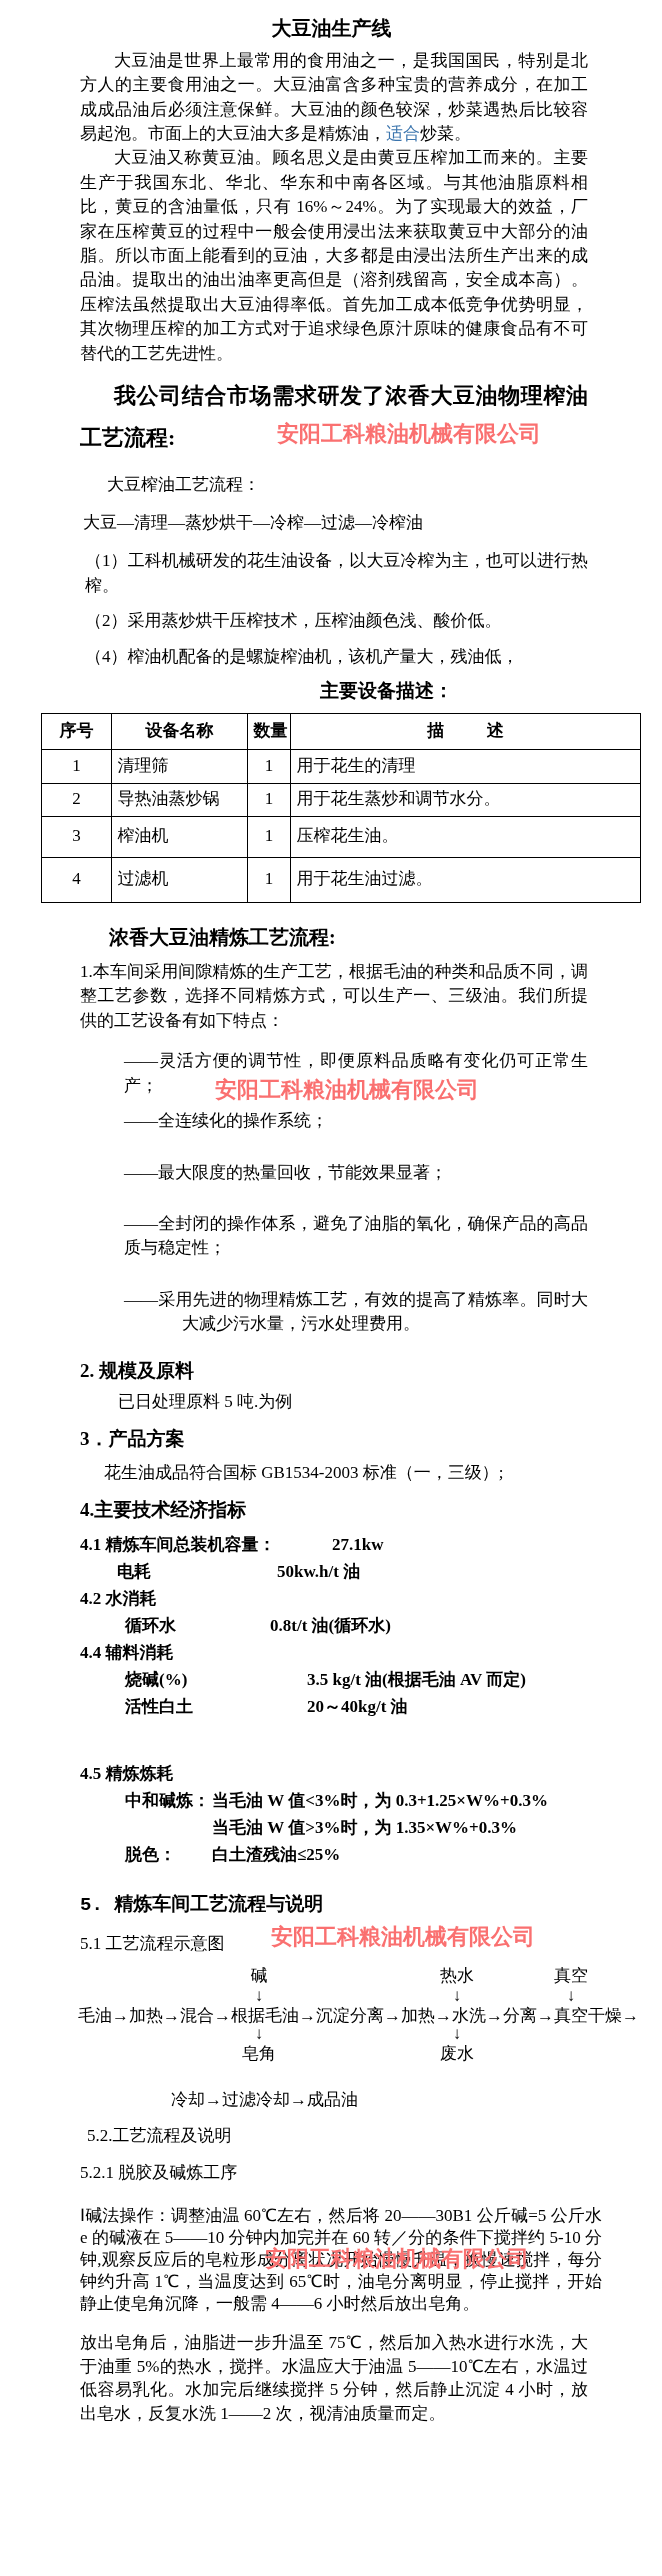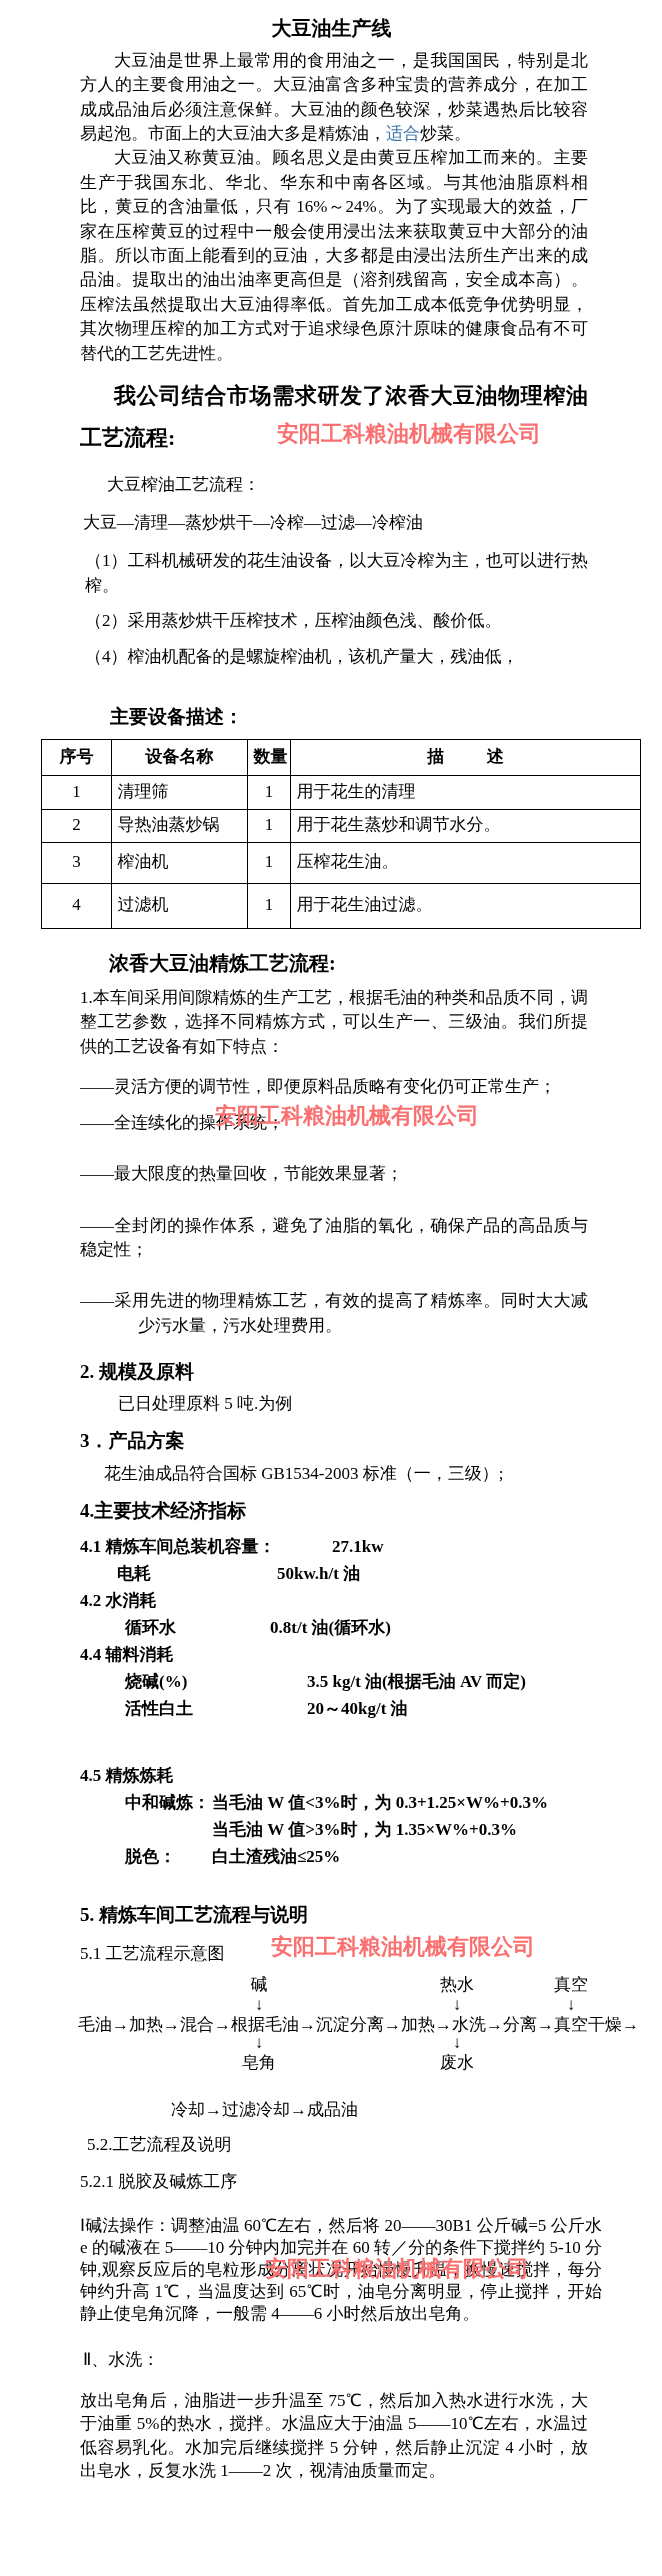--- a/index.html
+++ b/index.html
@@ -21,35 +21,35 @@
     text-indent:34px;text-align:justify;z-index:1;
   }
   .wm{
     position:absolute;color:#fa7070;font-weight:bold;
     font-size:22px;line-height:23.5px;white-space:nowrap;z-index:0;
     font-family:"Liberation Sans",sans-serif;letter-spacing:0px;
   }
   .sub-label{margin:14.5px 0 0 107px;}
   .chain{margin:12.7px 0 0 83px;}
   .point{margin:11px 75px 0 85px;text-align:justify;}
-  .tbl-title{margin:36px 0 0 110px;font-weight:bold;font-size:19px;}
+  .tbl-title{margin:10px 0 0 110px;font-weight:bold;font-size:19px;text-align:center;}
   table.equip{
     border-collapse:collapse;table-layout:fixed;
     margin:9px 0 0 41px;width:599px;
     border:1.8px solid #000;
     font-size:17px;
   }
   table.equip th,table.equip td{border:0.9px solid #000;padding:1.8px 5.4px;vertical-align:middle;}
   table.equip th{font-weight:bold;text-align:center;white-space:pre;}
   td.c{text-align:center;}
   td.l{text-align:left;padding-left:12.7px;}
   .refine-h{margin:22px 0 0 109px;font-weight:bold;font-size:20px;}
   .refine-p{margin:11px 75px 0 80px;text-align:justify;}
   .features{position:relative;margin:16.3px 75px 0 80px;z-index:1;}
-  .feat{margin-top:11px;text-align:justify;}
+  .feat{margin-top:11px;text-align:justify;margin-left:44px;}
   .feat:first-child{margin-top:0;}
   .feat-gap{margin-top:27px;}
   .feat-last{padding-left:58px;text-indent:-58px;}
   .sec-h{margin:22px 0 0 80px;font-weight:bold;font-size:19px;}
   .sec-sub{margin:11px 0 0 80px;}
   .plain-115{margin:9px 0 0 104px;}
   .plain-131{margin:7.2px 0 0 118px;}
   .ind-row{position:relative;height:27px;z-index:1;font-weight:bold;}
   .ind-row span{position:absolute;top:0;white-space:nowrap;}
   .gap44{height:40px;}
@@ -187,21 +187,21 @@
     <span style="left:212px">当毛油 W 值&lt;3%时，为 0.3+1.25×W%+0.3%</span>
   </div>
   <div class="ind-row">
     <span style="left:212px">当毛油 W 值&gt;3%时，为 1.35×W%+0.3%</span>
   </div>
   <div class="ind-row">
     <span style="left:125px">脱色：</span>
     <span style="left:212px">白土渣残油≤25%</span>
   </div>
 
-  <div class="sec-h" style="margin-top:31px;">5. 精炼车间工艺流程与说明</div>
+  <div class="sec-h" style="margin-top:23px;font-family:Liberation Mono, monospace;">5. 精炼车间工艺流程与说明</div>
 
   <div class="s51">
     <span>5.1 工艺流程示意图</span>
     <div class="wm" style="left:191px;top:-7.2px;">安阳工科粮油机械有限公司</div>
   </div>
 
   <div class="diagram">
     <span class="dg dg-center" style="left:259px;top:0;">碱</span>
     <span class="dg dg-center" style="left:457px;top:0;">热水</span>
     <span class="dg dg-center" style="left:571px;top:0;">真空</span>
@@ -241,17 +241,16 @@
   <div class="final-line">冷却→过滤冷却→成品油</div>
 
   <div class="s52">5.2.工艺流程及说明</div>
   <div class="s521">5.2.1 脱胶及碱炼工序</div>
 
   <div class="alk">
     <span>Ⅰ碱法操作：调整油温 60℃左右，然后将 20——30B1 公斤碱=5 公斤水 e 的碱液在 5——10 分钟内加完并在 60 转／分的条件下搅拌约 5-10 分钟,观察反应后的皂粒形成分离状况开始慢慢升温，换慢速搅拌，每分钟约升高 1℃，当温度达到 65℃时，油皂分离明显，停止搅拌，开始静止使皂角沉降，一般需 4——6 小时然后放出皂角。</span>
     <div class="wm" style="left:185px;top:42px;">安阳工科粮油机械有限公司</div>
   </div>
 
-  <div class="wash-h">Ⅱ、水洗：</div>
   <p class="wash-p">放出皂角后，油脂进一步升温至 75℃，然后加入热水进行水洗，大于油重 5%的热水，搅拌。水温应大于油温 5——10℃左右，水温过低容易乳化。水加完后继续搅拌 5 分钟，然后静止沉淀 4 小时，放出皂水，反复水洗 1——2 次，视清油质量而定。</p>
 
 </div>
 
 
 </body></html>

